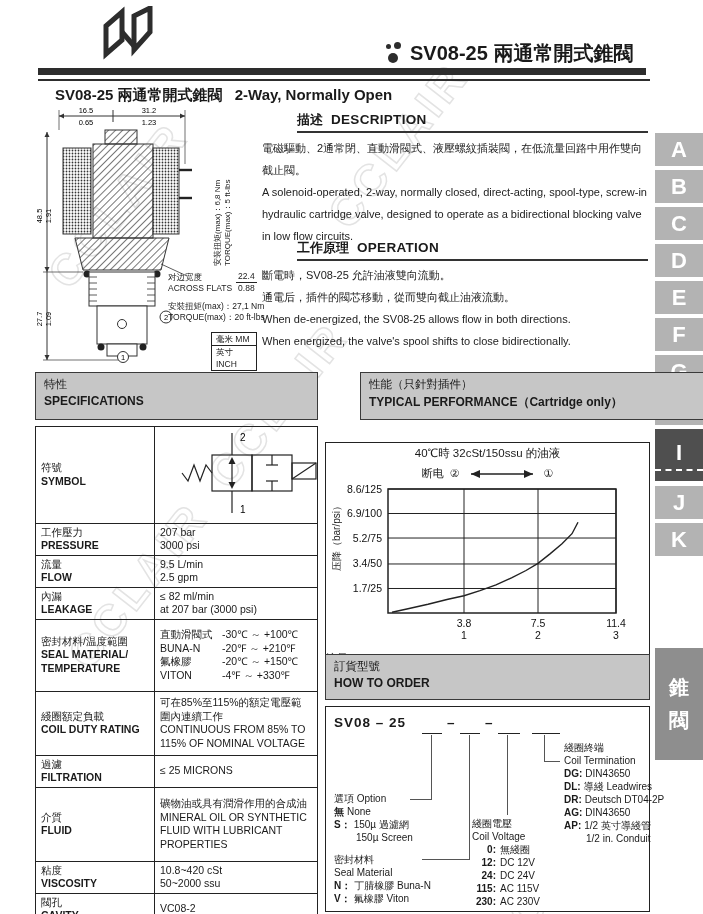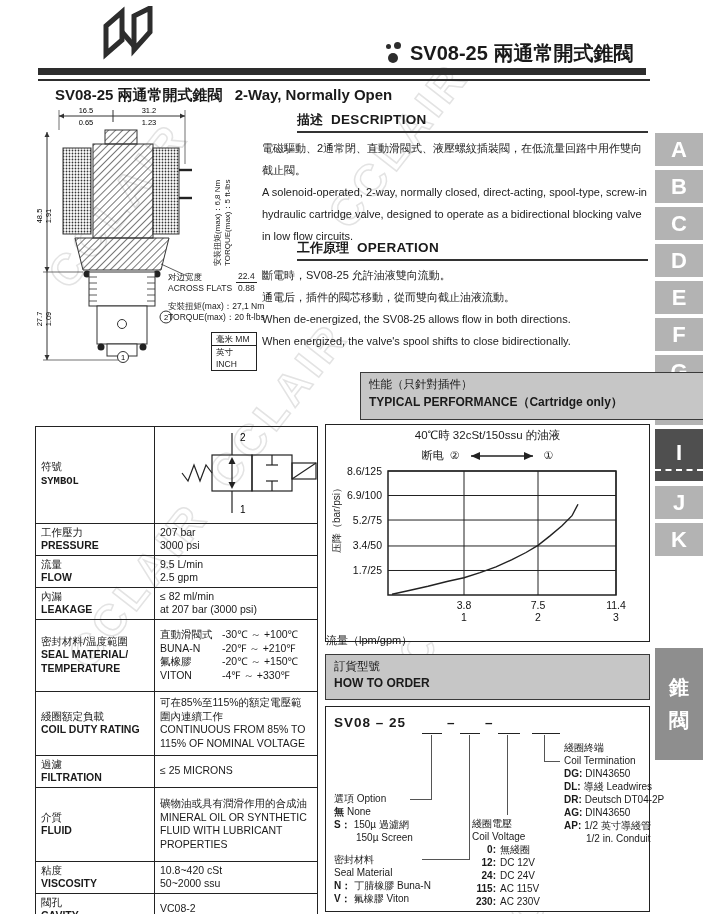--- a/index.html
+++ b/index.html
@@ -218,25 +218,29 @@
   <div class="abs z" style="left:262px;top:238px;width:386px;">
     <div class="sec-head">
       <span class="zh">工作原理</span><span class="en">OPERATION</span>
     </div>
     <div class="body-zh" style="margin-top:3px;">斷電時，SV08-25 允許油液雙向流動。</div>
     <div class="body-zh">通電后，插件的閥芯移動，從而雙向截止油液流動。</div>
     <div class="body-en">When de-energized, the SV08-25 allows flow in both directions.</div>
     <div class="body-en">When energized, the valve's spool shifts to close bidirectionally.</div>
   </div>
 
+  <div class="abs z secbox" style="left:35px;top:372px;width:283px;height:48px;">
+    <span class="zh">特性</span>
+    <span class="en">SPECIFICATIONS</span>
+  </div>
 
   <table class="spec abs z" style="left:35px;top:426px;">
     <tbody>
         <tr style="height:96px;">
-      <td class="lab" style="width:108px;font-family:Liberation Mono, monospace;">
+      <td class="lab" style="width:108px;">
         <span class="zh">符號</span>
         <span class="en">SYMBOL</span>
       </td>
       <td style="text-align:center;">
         <svg width="160" height="88" viewBox="0 0 160 88">
           <line x1="72" y1="4" x2="72" y2="26" stroke="#222" stroke-width="1.2"></line>
           <text x="80" y="12" font-size="10">2</text>
           <line x1="72" y1="62" x2="72" y2="84" stroke="#222" stroke-width="1.2"></line>
           <text x="80" y="84" font-size="10">1</text>
           <rect x="52" y="26" width="40" height="36" fill="none" stroke="#222" stroke-width="1.2"></rect>
@@ -357,21 +361,21 @@
           </td>
     </tr>
   </tbody>
     </table>
 
   <div class="abs z secbox" style="left:325px;top:372px;width:385px;height:48px;margin-left:35px;">
     <span class="zh">性能（只針對插件）</span>
     <span class="en">TYPICAL PERFORMANCE（Cartridge only）</span>
   </div>
 
-  <div class="abs z chartbox" style="left:325px;top:424px;width:325px;height:218px;">
+  <div class="abs z chartbox" style="left:325px;top:442px;width:325px;height:218px;">
     <div class="c-title">40℃時 32cSt/150ssu 的油液</div>
     <div class="c-legend">
       <span>断电</span>
       <span>②</span>
       <svg width="78" height="10" viewBox="0 0 78 10">
         <line x1="8" y1="5" x2="70" y2="5" stroke="#222" stroke-width="1.3"></line>
         <path d="M8 5 l9 -4 v8 Z" fill="#222"></path>
           <path d="M70 5 l-9 -4 v8 Z" fill="#222"></path>
       </svg>
       <span>①</span>

